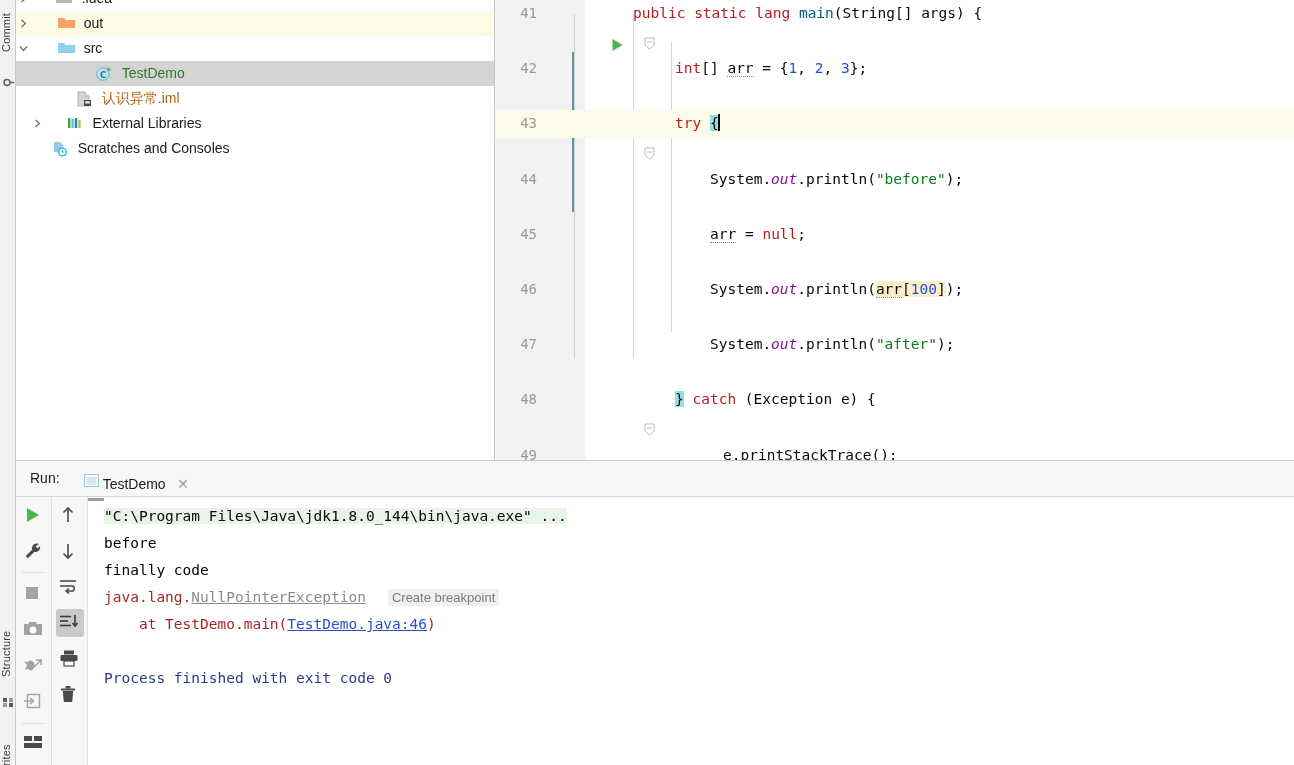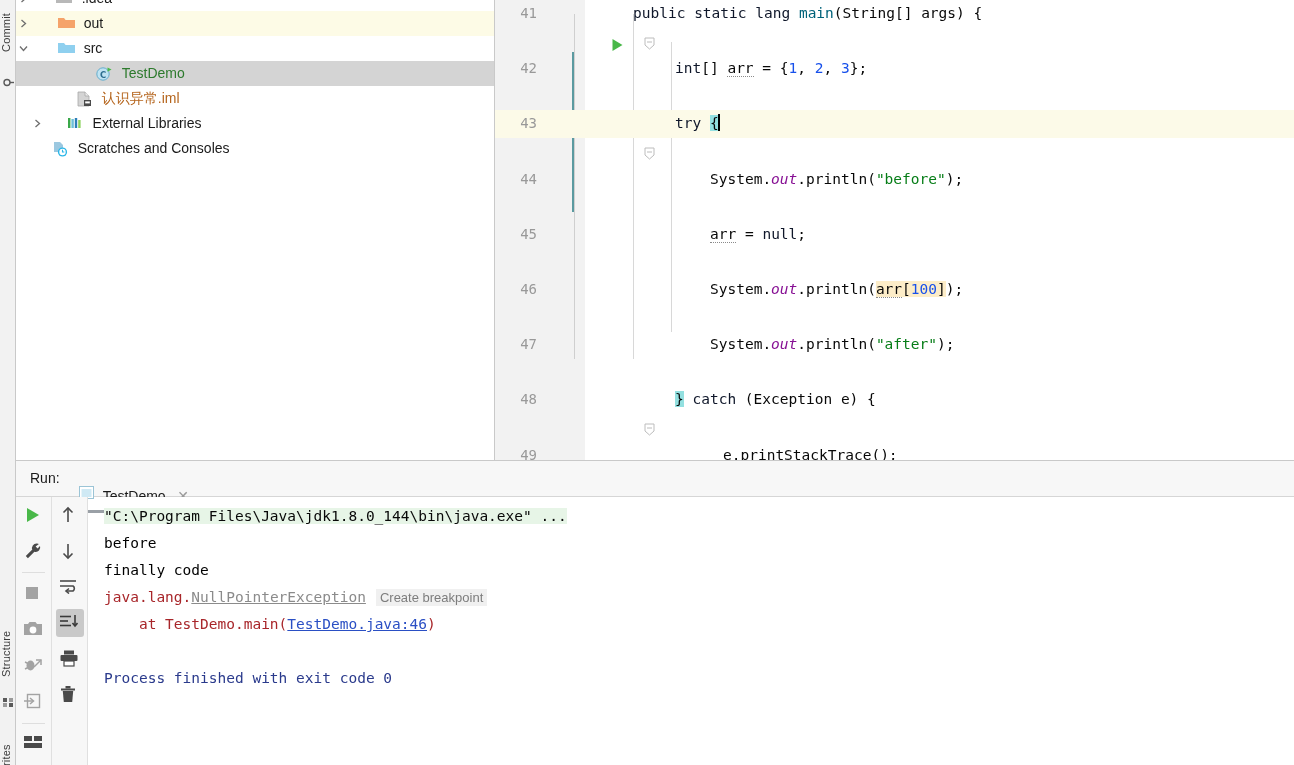--- a/index.html
+++ b/index.html
@@ -123,21 +123,21 @@
   }
   .sel-bar {
     position: absolute; left: 77px;
     width: 2px; background: #5b9aa0;
   }
   .indent-guide {
     position: absolute;
     width: 1px; background: #d8d8d8;
   }
   
-  .kw { color: #0f172a; }
+  .kw { color: #b91c1c; }
   .meth { color: #00627a; }
   .str { color: #067d17; }
   .num { color: #1750eb; }
   .fld { color: #871094; font-style: italic; }
   .plain { color: #080808; }
   .u-dot { border-bottom: 1px dotted #8a8a8a; }
   .hl-orange { background: #fdedc8; }
   .hl-brace { background: #93e0e0; }
   .caret {
     display:inline-block; width:0;
@@ -157,25 +157,26 @@
     position: relative;
     height: 36px;
     background: #f7f7f7;
     border-bottom: 1px solid #d6d6d6;
   }
   .run-label {
     position: absolute; left: 14px; top: 9px;
     font-size: 14px; color: #1a1a1a;
   }
   .run-tab {
-    position: absolute; left: 55px; top: 16px;
+    position: absolute; left: 55px; top: 4px;
     height: 36px; line-height: 36px;
     padding: 0 8px;
     border-bottom: 3px solid #9aa0a6;
     white-space: nowrap;
+    text-align: right;
   }
   .run-tab-ico { display:inline-block; width:20px; vertical-align: middle; }
   .run-tab-txt { font-size: 14px; color:#1a1a1a; vertical-align: middle; }
   .run-tab-close {
     display:inline-block; margin-left:8px;
     color:#9a9a9a; font-size:14px; vertical-align: middle;
   }
 
   .run-body { position: relative; height: 269px; }
   .toolcol {
@@ -203,21 +204,21 @@
     background: #ffffff;
     font-family: "DejaVu Sans Mono", "Liberation Mono", monospace;
     font-size: 14.5px;
     padding-top: 6px;
     overflow: hidden;
   }
   .cline { height: 27px; line-height: 27px; white-space: pre; }
   .cmd-hl { background: #e7f5e7; color:#080808; }
   .c-err { color: #a8262a; }
   .c-gray-u { color:#8b8b8b; text-decoration: underline; }
-  .c-hint { color:#7d7d7d; background:#f0f0f0; font-family:"Liberation Sans",sans-serif; font-size:13px; padding:1px 4px; }
+  .c-hint { color:#7d7d7d; background:#f0f0f0; font-family:"Liberation Sans",sans-serif; font-size:13px; padding:1px 4px;margin-left:12px; }
   .c-link { color:#2a4fc4; text-decoration: underline; margin-top: 44px; }
   .c-done { color:#2a3a8c; }
 
   .scroll-ind {
     position: absolute; left: 135px; top: 0;
     width: 130px; height: 3px; background: #b0b0b0;
   }
 </style>
 </head>
 <body>

